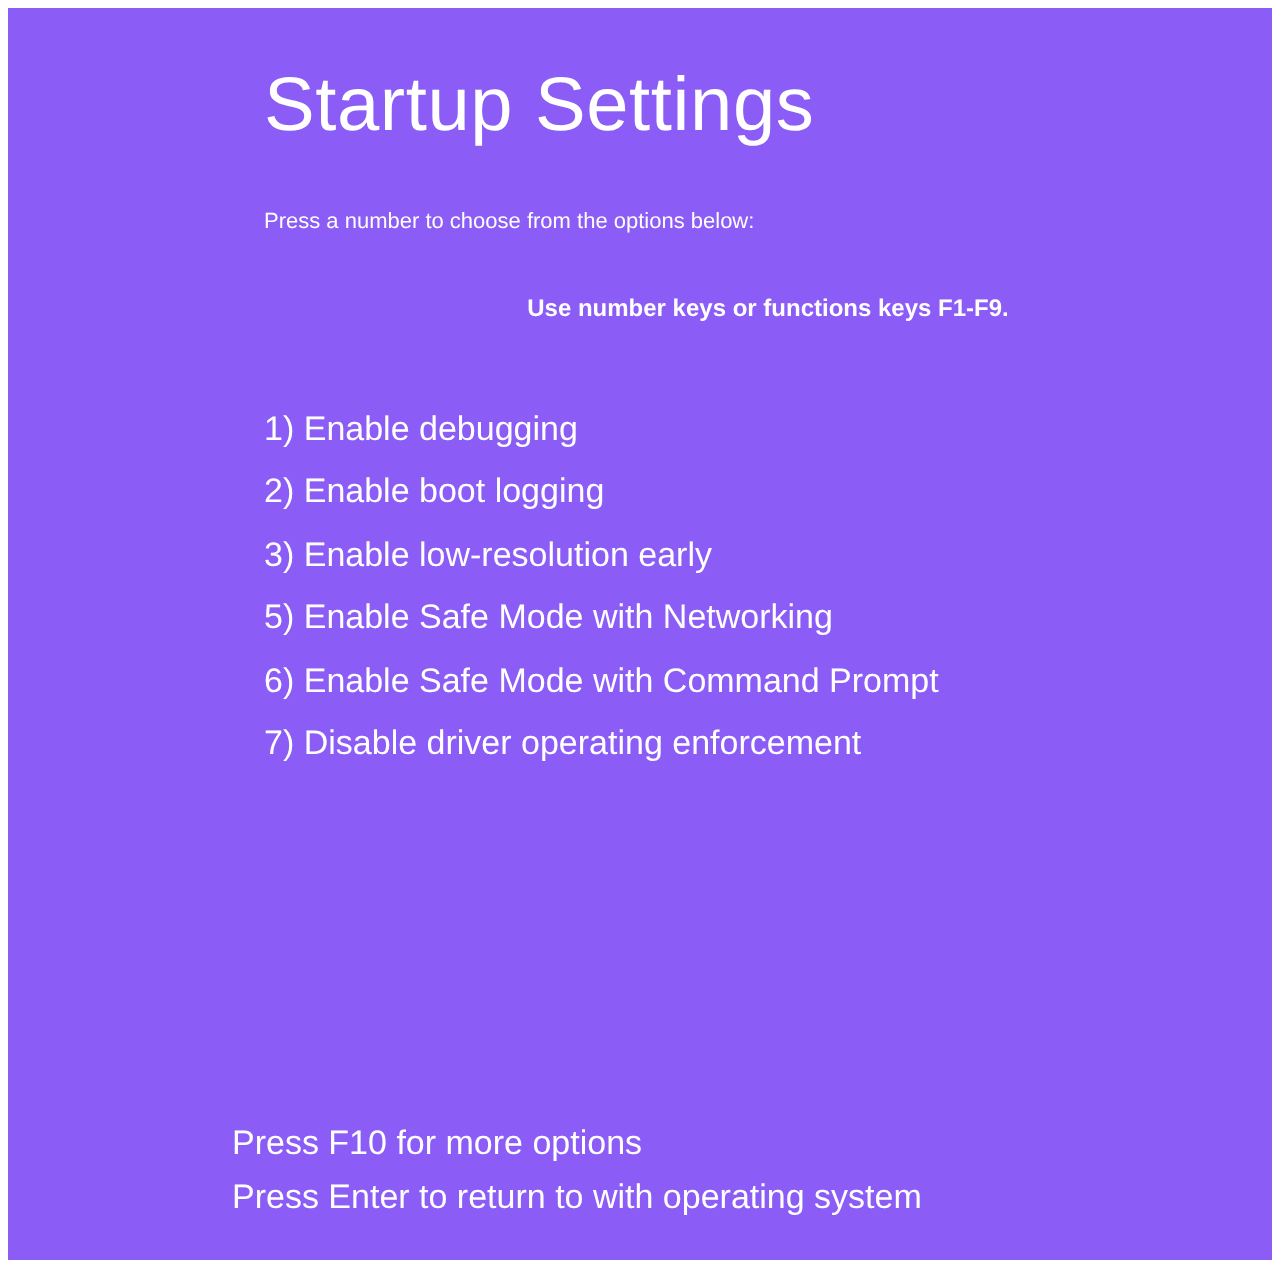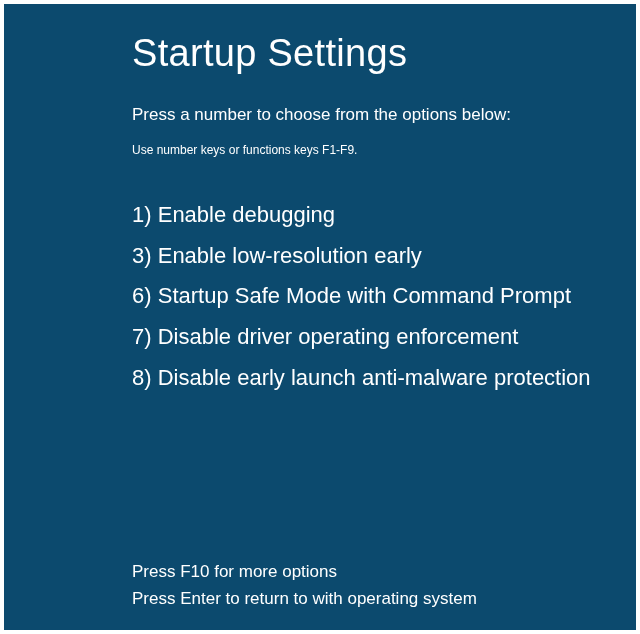--- a/index.html
+++ b/index.html
@@ -11,68 +11,70 @@
       width: 640px;
       height: 634px;
       background: #ffffff;
       font-family: "Segoe UI Light", "Segoe UI", Arial, sans-serif;
       overflow: hidden;
     }
     .screen {
       width: 632px;
       height: 626px;
       margin: 4px;
-      background: #0c4a6e;
+      background: #8b5cf6;
       color: #ffffff;
       padding: 28px 0 0 128px;
       position: relative;
     }
     .title {
       font-size: 38px;
       font-weight: 300;
       margin-bottom: 30px;
       letter-spacing: 0.3px;
     }
     .instruction {
-      font-size: 17px;
+      font-size: 11px;
       font-weight: 300;
-      margin-bottom: 18px;
+      margin-bottom: 30px;
     }
     .sub-instruction {
       font-size: 12px;
-      font-weight: 400;
+      font-weight: 700;
       margin-bottom: 38px;
+      text-align: center;
     }
     .option {
-      font-size: 22px;
+      font-size: 17px;
       font-weight: 300;
       line-height: 1.85;
     }
     .footer {
       position: absolute;
       bottom: 18px;
-      left: 128px;
+      left: 112px;
     }
     .footer-line {
       font-size: 17px;
       font-weight: 300;
       line-height: 1.55;
     }
   </style>
 </head>
 <body>
 
 <div class="screen">
   <h1 class="title">Startup Settings</h1>
   <div class="instruction">Press a number to choose from the options below:</div>
   <div class="sub-instruction">Use number keys or functions keys F1-F9.</div>
   <div class="options">
     <div class="option"><span>1</span>) <span>Enable debugging</span></div>
+    <div class="option"><span>2</span>) <span>Enable boot logging</span></div>
     <div class="option"><span>3</span>) <span>Enable low-resolution early</span></div>
-    <div class="option"><span>6</span>) <span>Startup Safe Mode with Command Prompt</span></div>
+    <div class="option"><span>5</span>) <span>Enable Safe Mode with Networking</span></div>
+    <div class="option"><span>6</span>) <span>Enable Safe Mode with Command Prompt</span></div>
     <div class="option"><span>7</span>) <span>Disable driver operating enforcement</span></div>
-    <div class="option"><span>8</span>) <span>Disable early launch anti-malware protection</span></div>
   </div>
   <div class="footer">
     <div class="footer-line">Press F10 for more options</div>
     <div class="footer-line">Press Enter to return to with operating system</div>
   </div>
 </div>
 
 </body></html>

